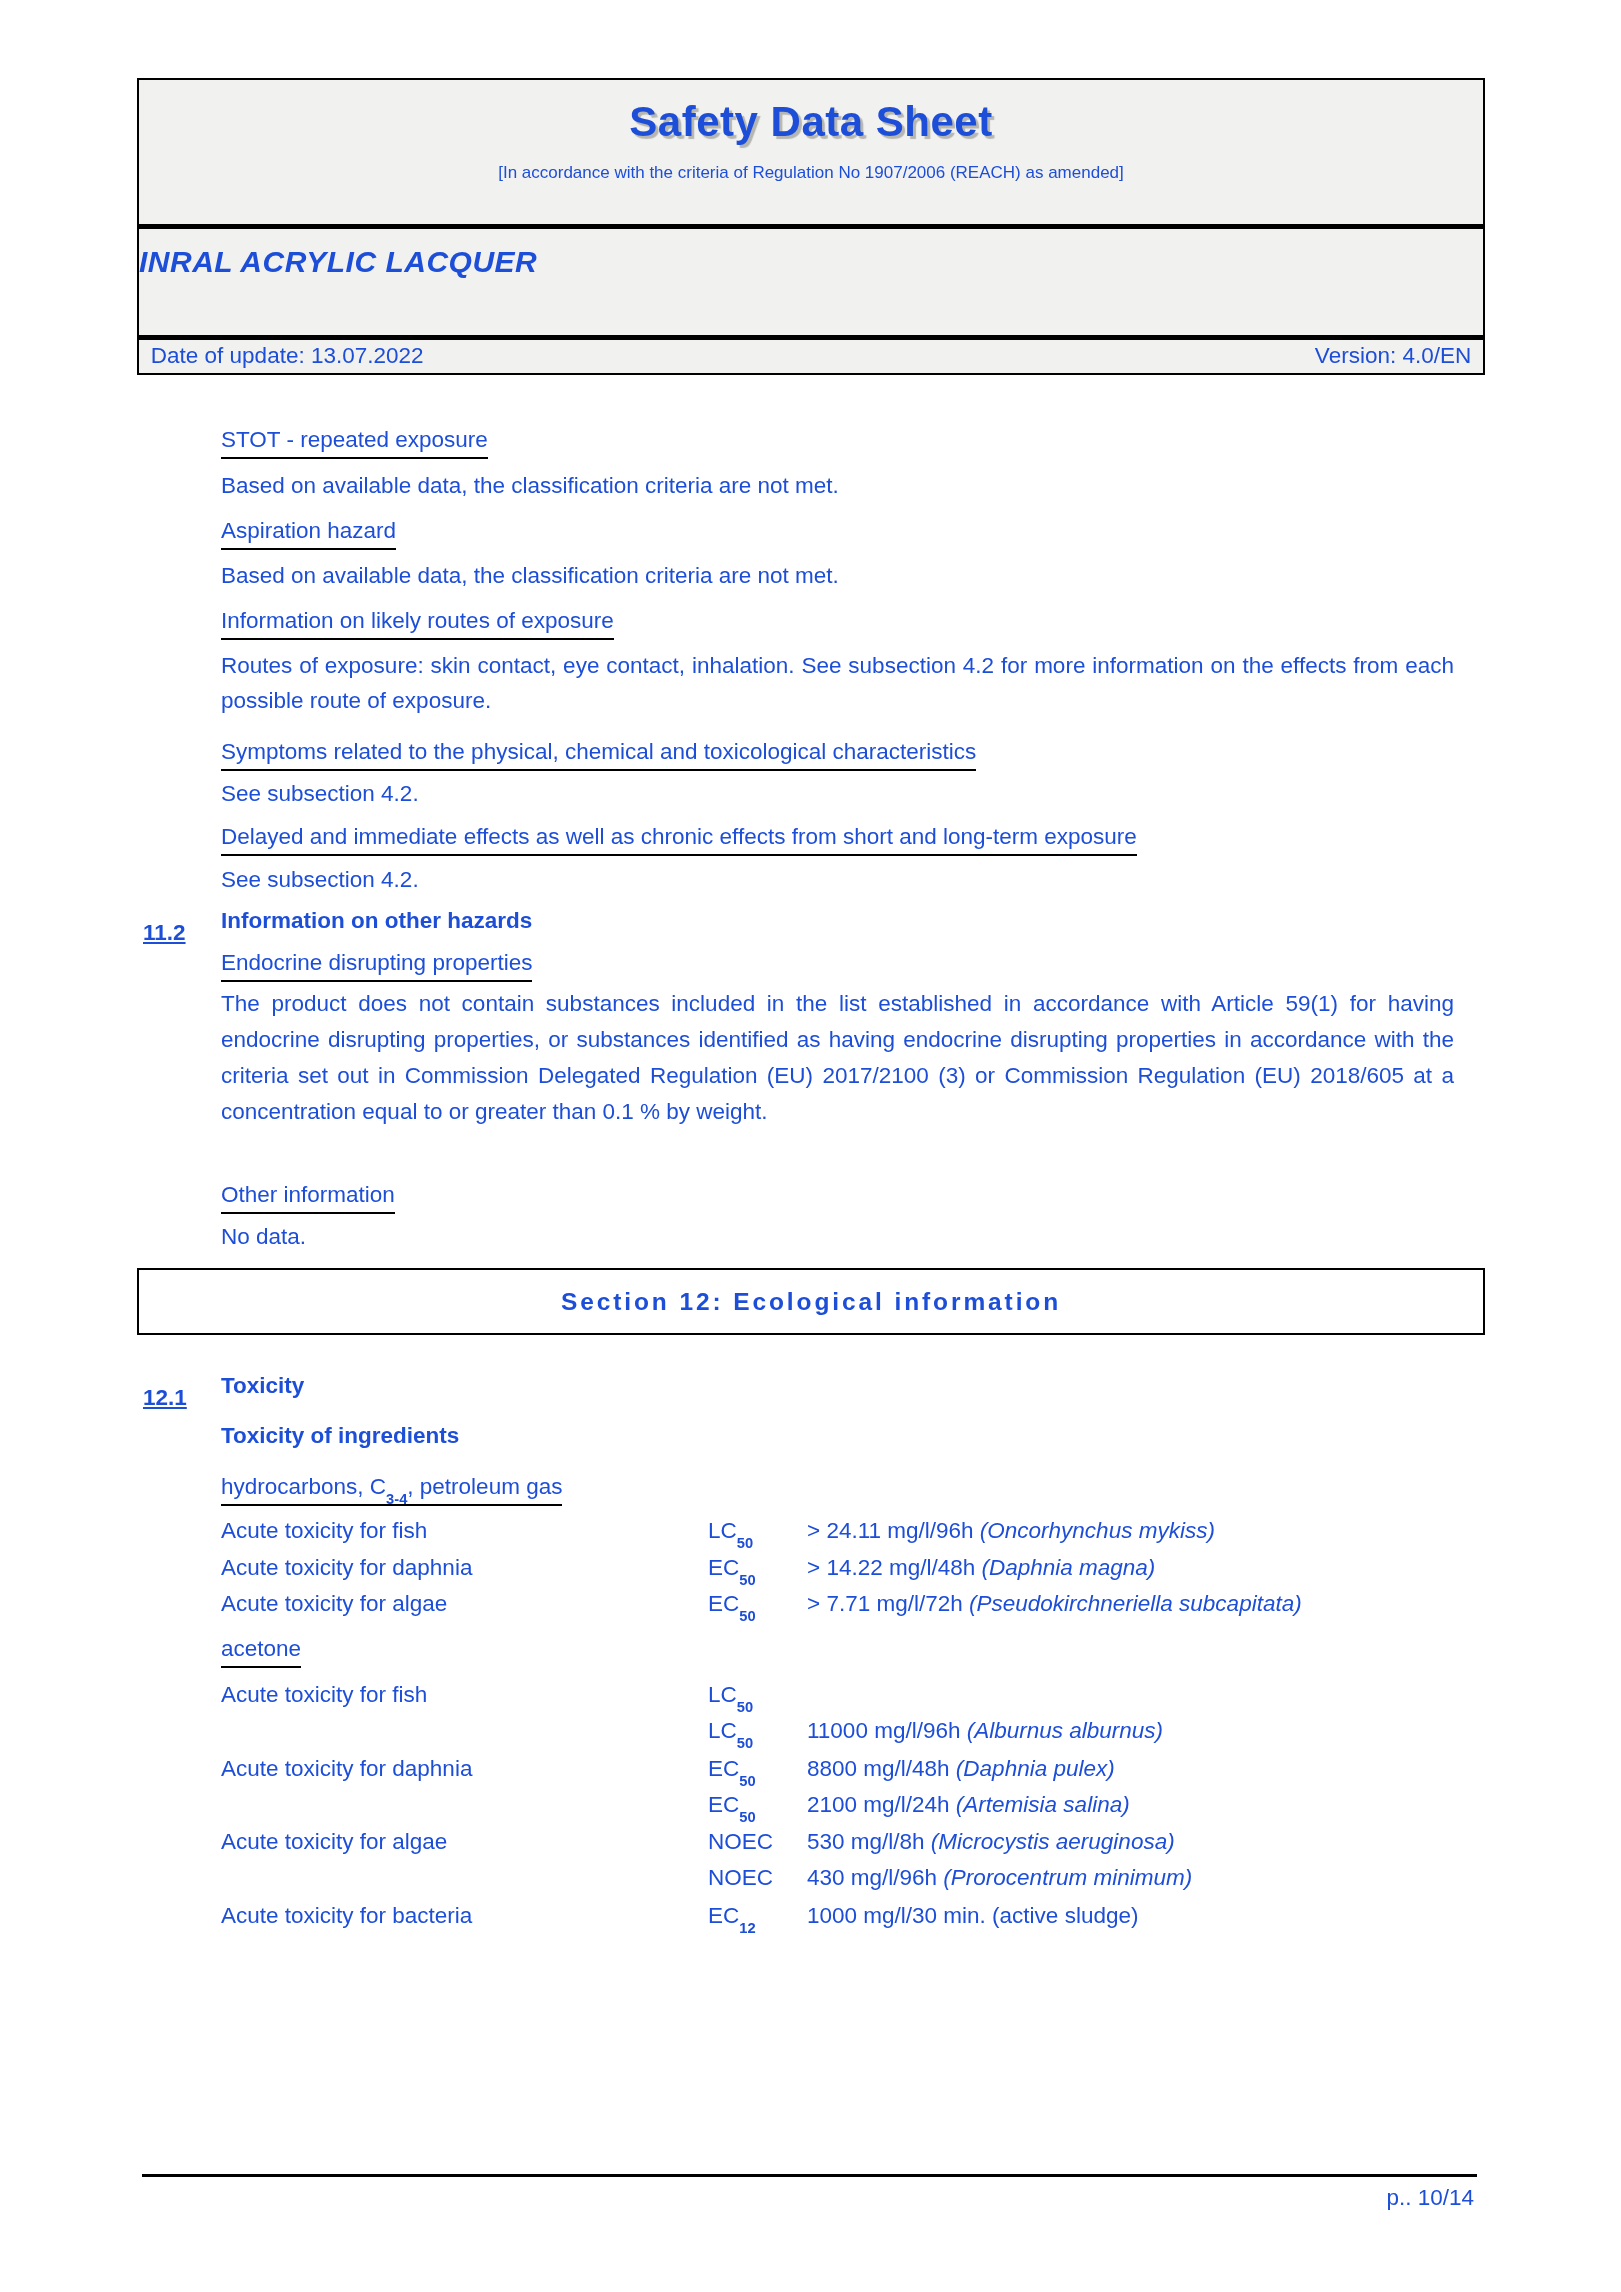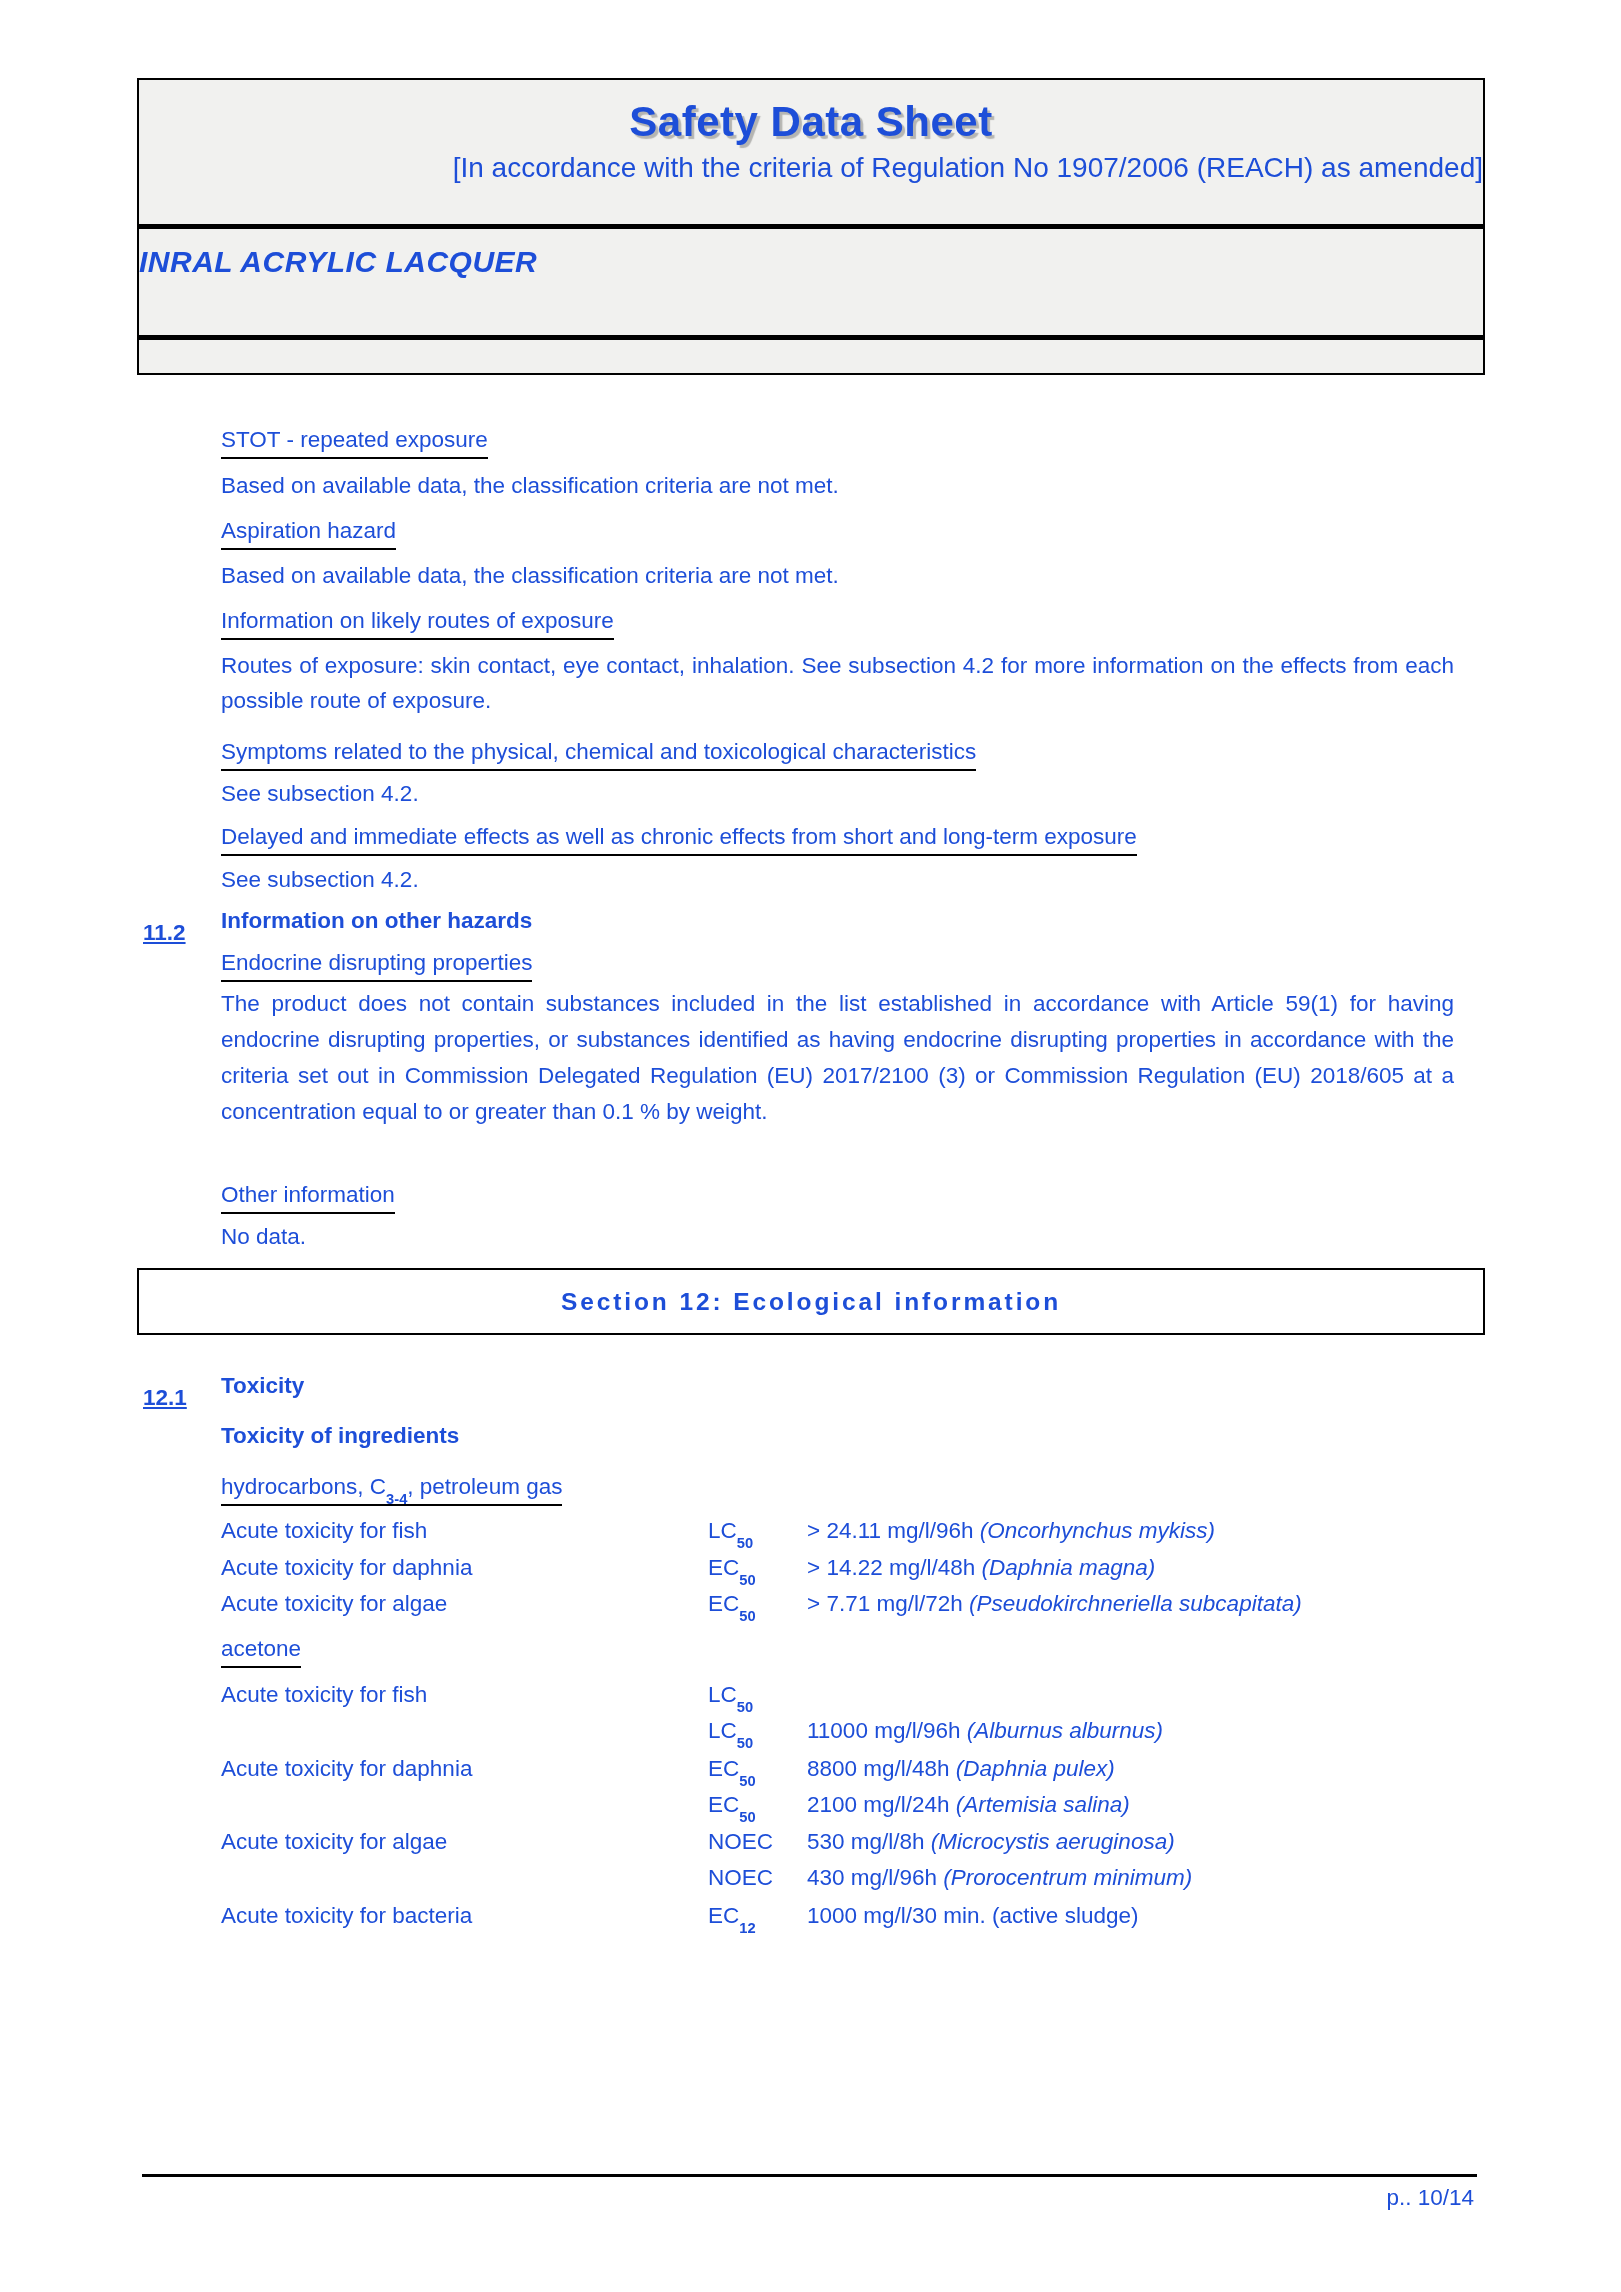--- a/index.html
+++ b/index.html
@@ -14,21 +14,21 @@
   
   .header-box{
     position:absolute;left:137px;top:78px;width:1344px;height:293px;
     border:2.9px solid #000;background:#f1f1ef;
   }
   .hdr-row1{height:144px;border-bottom:5.9px solid #000;text-align:center;}
   .doc-title{
     padding-top:17.6px;font-size:42px;font-weight:700;letter-spacing:0.5px;
     text-shadow:2.9px 2.9px 1px #b5b5b2;
   }
-  .doc-subtitle{margin-top:6px;font-size:28px;text-align:right;}
+  .doc-subtitle{margin-top:17px;font-size:17px;}
   .hdr-row2{height:106px;border-bottom:5.9px solid #000;text-align:left;font-style:italic;}
   .product-name{padding-top:15.7px;font-size:30px;font-weight:700;letter-spacing:0.5px;}
   .hdr-row3{
     height:31px;display:flex;justify-content:space-between;align-items:center;
     padding:0 11.8px;font-size:22.5px;
   }
   
   .blk{position:absolute;left:221px;width:1233px;font-size:22.5px;line-height:35px;}
   .h-u{padding-bottom:2px;border-bottom:2.9px solid #000;display:inline-block;line-height:30px;}
   .just{text-align:justify;}
@@ -57,20 +57,24 @@
 
 <div class="page">
 
   <div class="header-box">
     <div class="hdr-row1">
       <div class="doc-title">Safety Data Sheet</div>
       <div class="doc-subtitle">[In accordance with the criteria of Regulation No 1907/2006 (REACH) as amended]</div>
     </div>
     <div class="hdr-row2">
       <div class="product-name">INRAL ACRYLIC LACQUER</div>
+    </div>
+    <div class="hdr-row3">
+      <span>Date of update: 13.07.2022</span>
+      <span>Version: 4.0/EN</span>
     </div>
   </div>
 
   <div class="blk" style="top:422px">
     <span class="h-u">STOT - repeated exposure</span>
   </div>
   <div class="blk" style="top:468px">Based on available data, the classification criteria are not met.</div>
 
   <div class="blk" style="top:513px">
     <span class="h-u">Aspiration hazard</span>

